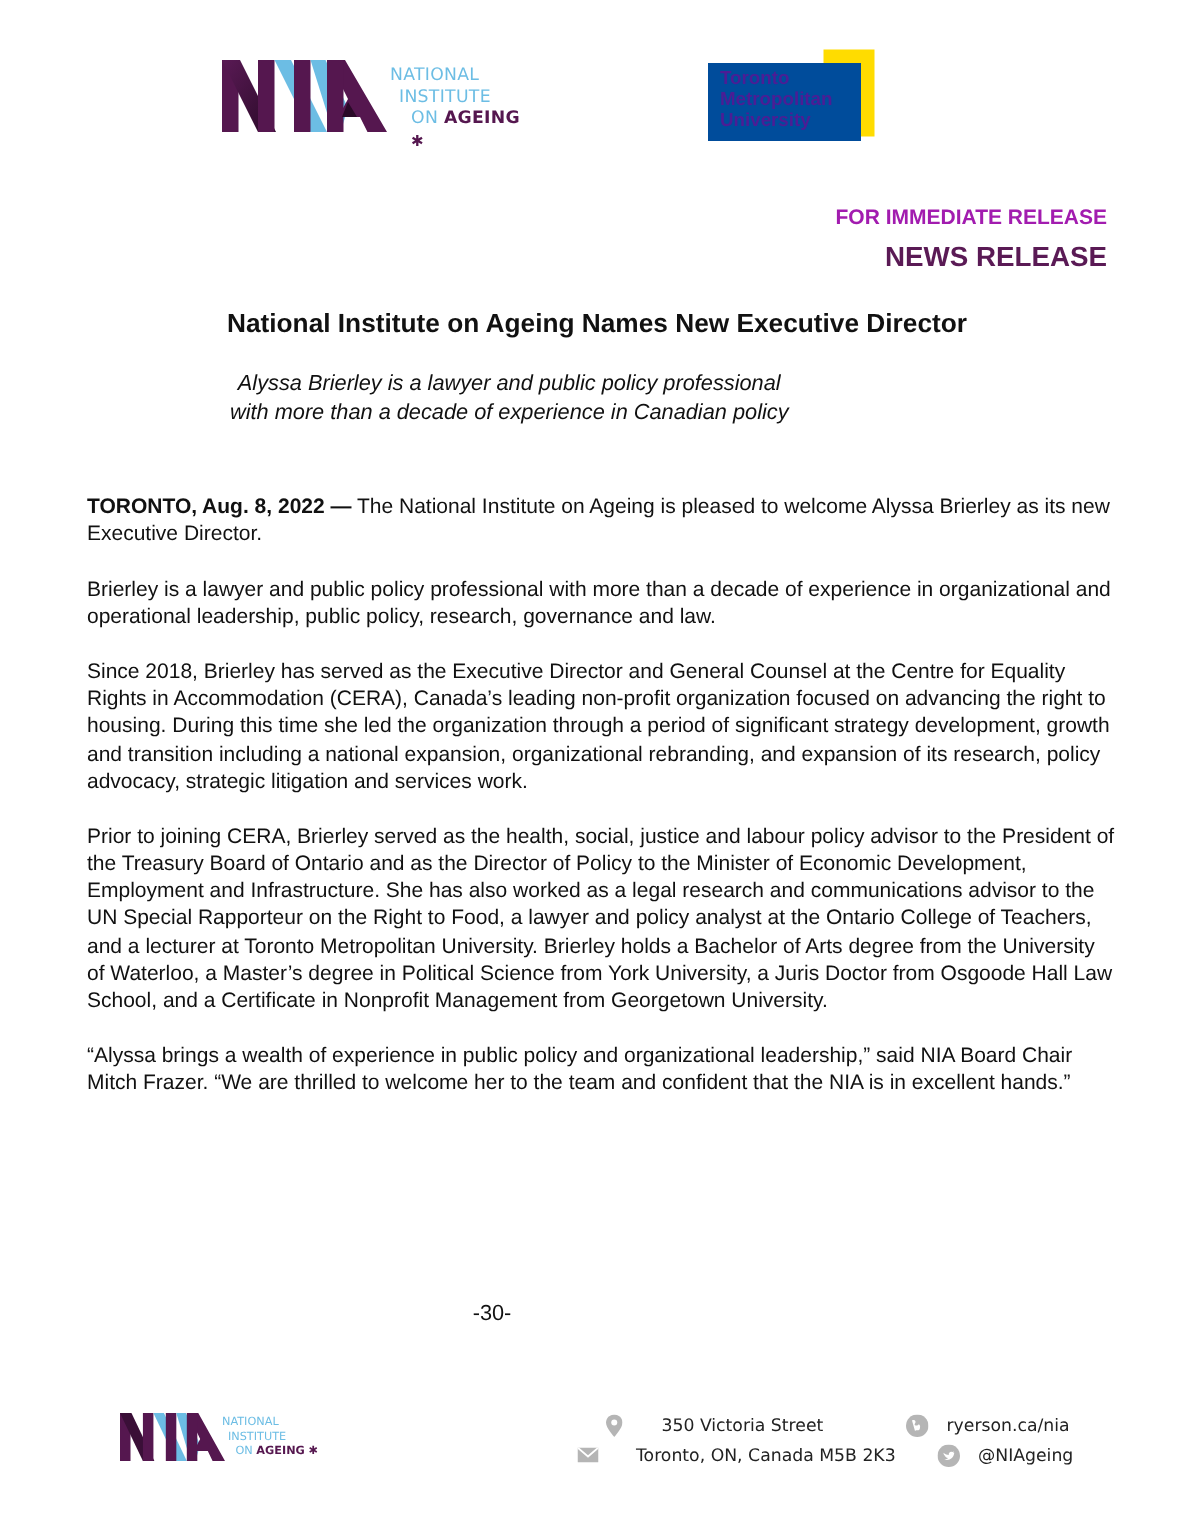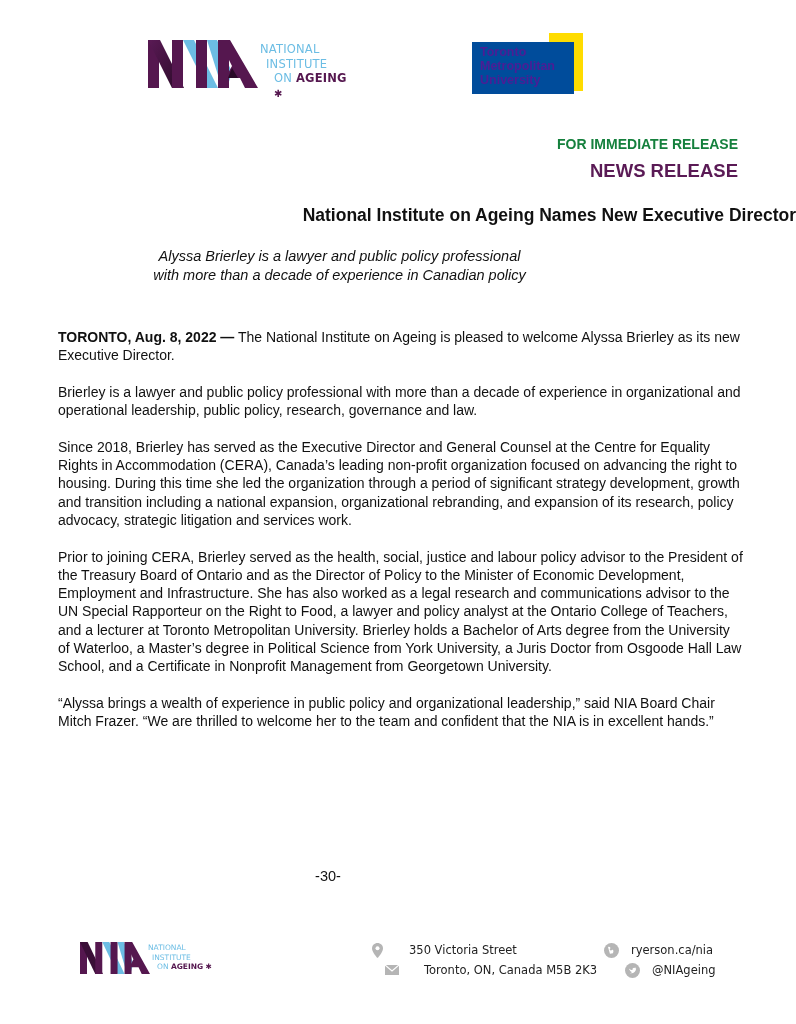--- a/index.html
+++ b/index.html
@@ -17,24 +17,24 @@
     .nia-text .l3 { padding-left: 14px; }
     .nia-text .ageing { color: #55174f; font-weight: bold; }
     .nia-text .leaf { color: #55174f; font-size: 10px; }
 
     
     .tmu-logo { left: 472px; top: 33px; width: 112px; height: 62px; }
     .tmu-yellow { position: absolute; left: 77px; top: 0; width: 34px; height: 58px; background: #ffdc00; }
     .tmu-blue { position: absolute; left: 0; top: 9px; width: 102px; height: 52px; background: #004c9b; }
     .tmu-text { position: absolute; left: 8px; top: 12px; color: #4c1d95; font-family: "Liberation Sans", sans-serif; font-weight: bold; font-size: 12.5px; line-height: 14px; }
 
-    .release-top { right: 58px; top: 136px; font-weight: bold; font-size: 14px; color: #15803d; text-align: right; }
+    .release-top { right: 58px; top: 136px; font-weight: bold; font-size: 14px; color: #a21caf; text-align: right; }
     .release-news { right: 58px; top: 160px; font-weight: bold; font-size: 18.5px; color: #5a1a55; text-align: right; }
 
-    .headline { left: 0; width: 796px; top: 205px; text-align: right; font-weight: bold; font-size: 17.5px; color: #111; }
+    .headline { left: 0; width: 796px; top: 205px; text-align: center; font-weight: bold; font-size: 17.5px; color: #111; }
     .subhead { left: 0; width: 679px; top: 247px; text-align: center; font-style: italic; font-size: 14.5px; line-height: 19px; color: #111; }
 
     .body { left: 58px; width: 686px; top: 328px; font-size: 14px; line-height: 18.3px; color: #111; }
     .body p { margin-bottom: 18.3px; }
     .body p b { font-weight: bold; }
 
     .end-mark { left: 0; width: 656px; top: 868px; text-align: center; font-size: 14.5px; color: #111; }
 
     
     .foot-logo { left: 80px; top: 942px; width: 150px; height: 32px; }
@@ -122,21 +122,21 @@
     <rect x="70" y="0" width="11" height="48" fill="#55174f"></rect>
   </svg>
   <div class="foot-text">
     <div>NATIONAL</div>
     <div class="l2">INSTITUTE</div>
     <div class="l3"><span>ON</span> <span class="ageing">AGEING</span> <span class="ageing">✱</span></div>
   </div>
 </div>
 
 <div class="foot-col">
-  <div class="foot-row" style="left:369px; top:942px;">
+  <div class="foot-row" style="left:401px; top:942px;">
     <span class="foot-icon">
       <svg width="11" height="15" viewBox="0 0 11 15">
           <path d="M5.5 0 C2.5 0 0 2.4 0 5.4 C0 9.2 5.5 15 5.5 15 C5.5 15 11 9.2 11 5.4 C11 2.4 8.5 0 5.5 0 Z" fill="#b5b5b5"></path>
           <circle cx="5.5" cy="5.3" r="2" fill="#fff"></circle>
         </svg>
     </span>
     <span style="margin-left:24px;">350 Victoria Street</span>
   </div>
   <div class="foot-row" style="left:384px; top:962px;">
     <span class="foot-icon">

